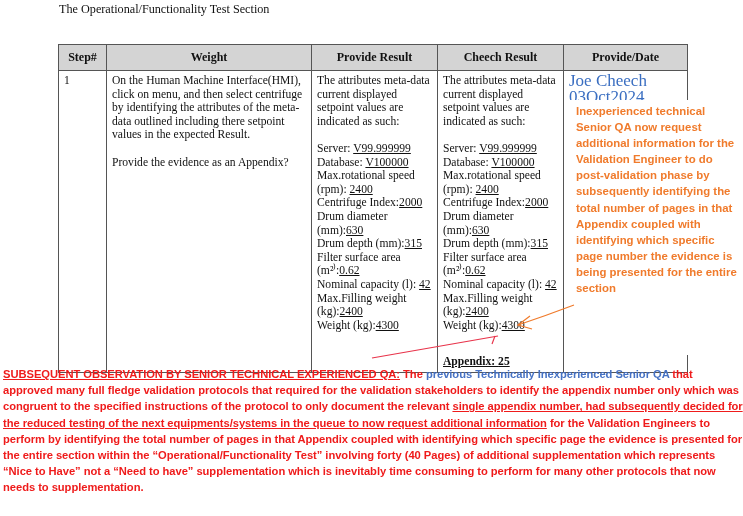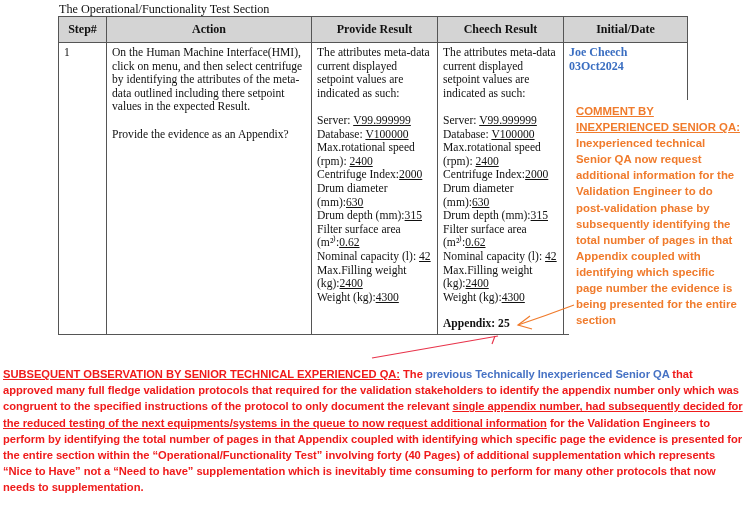--- a/index.html
+++ b/index.html
@@ -1,33 +1,33 @@
 <!DOCTYPE html>
 <html><head>
 <meta charset="utf-8">
 <style>
   * { box-sizing: border-box; margin: 0; padding: 0; }
   html, body { width: 743px; height: 516px; background: #ffffff; overflow: hidden; }
   body { position: relative; font-family: "Liberation Serif", serif; color: #111; }
 
   .section-title { position: absolute; left: 59px; top: 2px; font-size: 12.2px; }
 
-  table.test { position: absolute; left: 58px; top: 16px; width: 629px; height: 315px;
+  table.test { position: absolute; left: 58px; top: 44px; width: 629px; height: 315px;
     border-collapse: collapse; font-size: 11.6px; line-height: 13.6px; table-layout: fixed; padding-left: 24px; }
   table.test th, table.test td { border: 1.3px solid #555; vertical-align: top; }
   table.test th { background: #d4d4d4; height: 26px; font-weight: bold; font-size: 12px; text-align: center; vertical-align: middle; }
   table.test td { padding: 3px 5px; }
   col.c-step { width: 48px; } col.c-action { width: 205px; } col.c-exp { width: 126px; }
   col.c-act { width: 126px; } col.c-init { width: 124px; }
 
   .blk { display: block; }
   .gap { display: block; height: 13.6px; }
   .val { font-weight: normal; text-decoration: underline; }
-  .appendix { font-weight: bold; display: inline-block; margin-top: 13px; }
-  .initials { color: #3a6ec1; font-weight: bold; font-size: 12px; }
+  .appendix { font-weight: bold; text-decoration: underline; display: inline-block; margin-top: 23px; }
+  .initials { color: #3a6ec1; font-weight: normal; font-size: 17px; }
 
   .comment-box { position: absolute; left: 569px; top: 100px; width: 174px; height: 255px; background: #fff;
     font-family: "Liberation Sans", sans-serif; font-weight: bold; color: #f07b2c; font-size: 11.4px; line-height: 16.1px; padding: 3px 0 0 7px; }
   .comment-heading { text-decoration: underline; display: block; }
 
   .observation { position: absolute; left: 3px; top: 366px; width: 740px;
     font-family: "Liberation Sans", sans-serif; font-weight: bold; color: #ef1b1b; font-size: 11.2px; line-height: 16.2px; letter-spacing: -0.05px; }
   .observation .u { text-decoration: underline; }
   .observation .blue { color: #4672c4; }
 
@@ -42,24 +42,24 @@
   <colgroup>
       <col class="c-step">
       <col class="c-action">
       <col class="c-exp">
       <col class="c-act">
       <col class="c-init">
     </colgroup>
   <thead>
     <tr>
       <th>Step#</th>
-      <th>Action</th>
+      <th>Weight</th>
       <th>Provide Result</th>
       <th>Cheech Result</th>
-      <th>Initial/Date</th>
+      <th>Provide/Date</th>
     </tr>
   </thead>
   <tbody>
     <tr>
       <td>1</td>
       <td>
         <span class="blk">On the Human Machine Interface(HMI), click on menu, and then select centrifuge by identifying the attributes of the meta-data outlined including there setpoint values in the expected Result.</span>
         <span class="gap"></span>
         <span class="blk">Provide the evidence as an Appendix?</span>
       </td>
@@ -97,21 +97,20 @@
         <span class="appendix"><span>Appendix: </span><span>25</span></span>
       </td>
       <td>
         <span class="initials">Joe Cheech 03Oct2024</span>
       </td>
     </tr>
   </tbody>
 </table>
 
 <div class="comment-box">
-  <span class="comment-heading">COMMENT BY INEXPERIENCED SENIOR QA:</span>
   <span>Inexperienced technical Senior QA now request additional information for the Validation Engineer to do post-validation phase by subsequently identifying the total number of pages in that Appendix coupled with identifying which specific page number the evidence is being presented for the entire section</span>
 </div>
 
 <div class="observation"><span class="u">SUBSEQUENT OBSERVATION BY SENIOR TECHNICAL EXPERIENCED QA:</span><span> The </span><span class="blue">previous Technically Inexperienced Senior QA</span><span> that approved many full fledge validation protocols that required for the validation stakeholders to identify the appendix number only which was congruent to the specified instructions of the protocol to only document the relevant </span><span class="u">single appendix number, had subsequently decided for the reduced testing of the next equipments/systems in the queue to now request additional information</span><span> for the Validation Engineers to perform by identifying the total number of pages in that Appendix coupled with identifying which specific page the evidence is presented for the entire section within the “Operational/Functionality Test” involving forty (40 Pages) of additional supplementation which represents “Nice to Have” not a “Need to have” supplementation which is inevitably time consuming to perform for many other protocols that now needs to supplementation.</span></div>
 
 <svg class="arrows">
   <g>
     <path d="M574 305 Q545 316 518 325" stroke="#f07b2c" stroke-width="1.2" fill="none"></path>
     <path d="M530 316 L518 325 L532 329" stroke="#f07b2c" stroke-width="1.2" fill="none"></path>
   </g>

